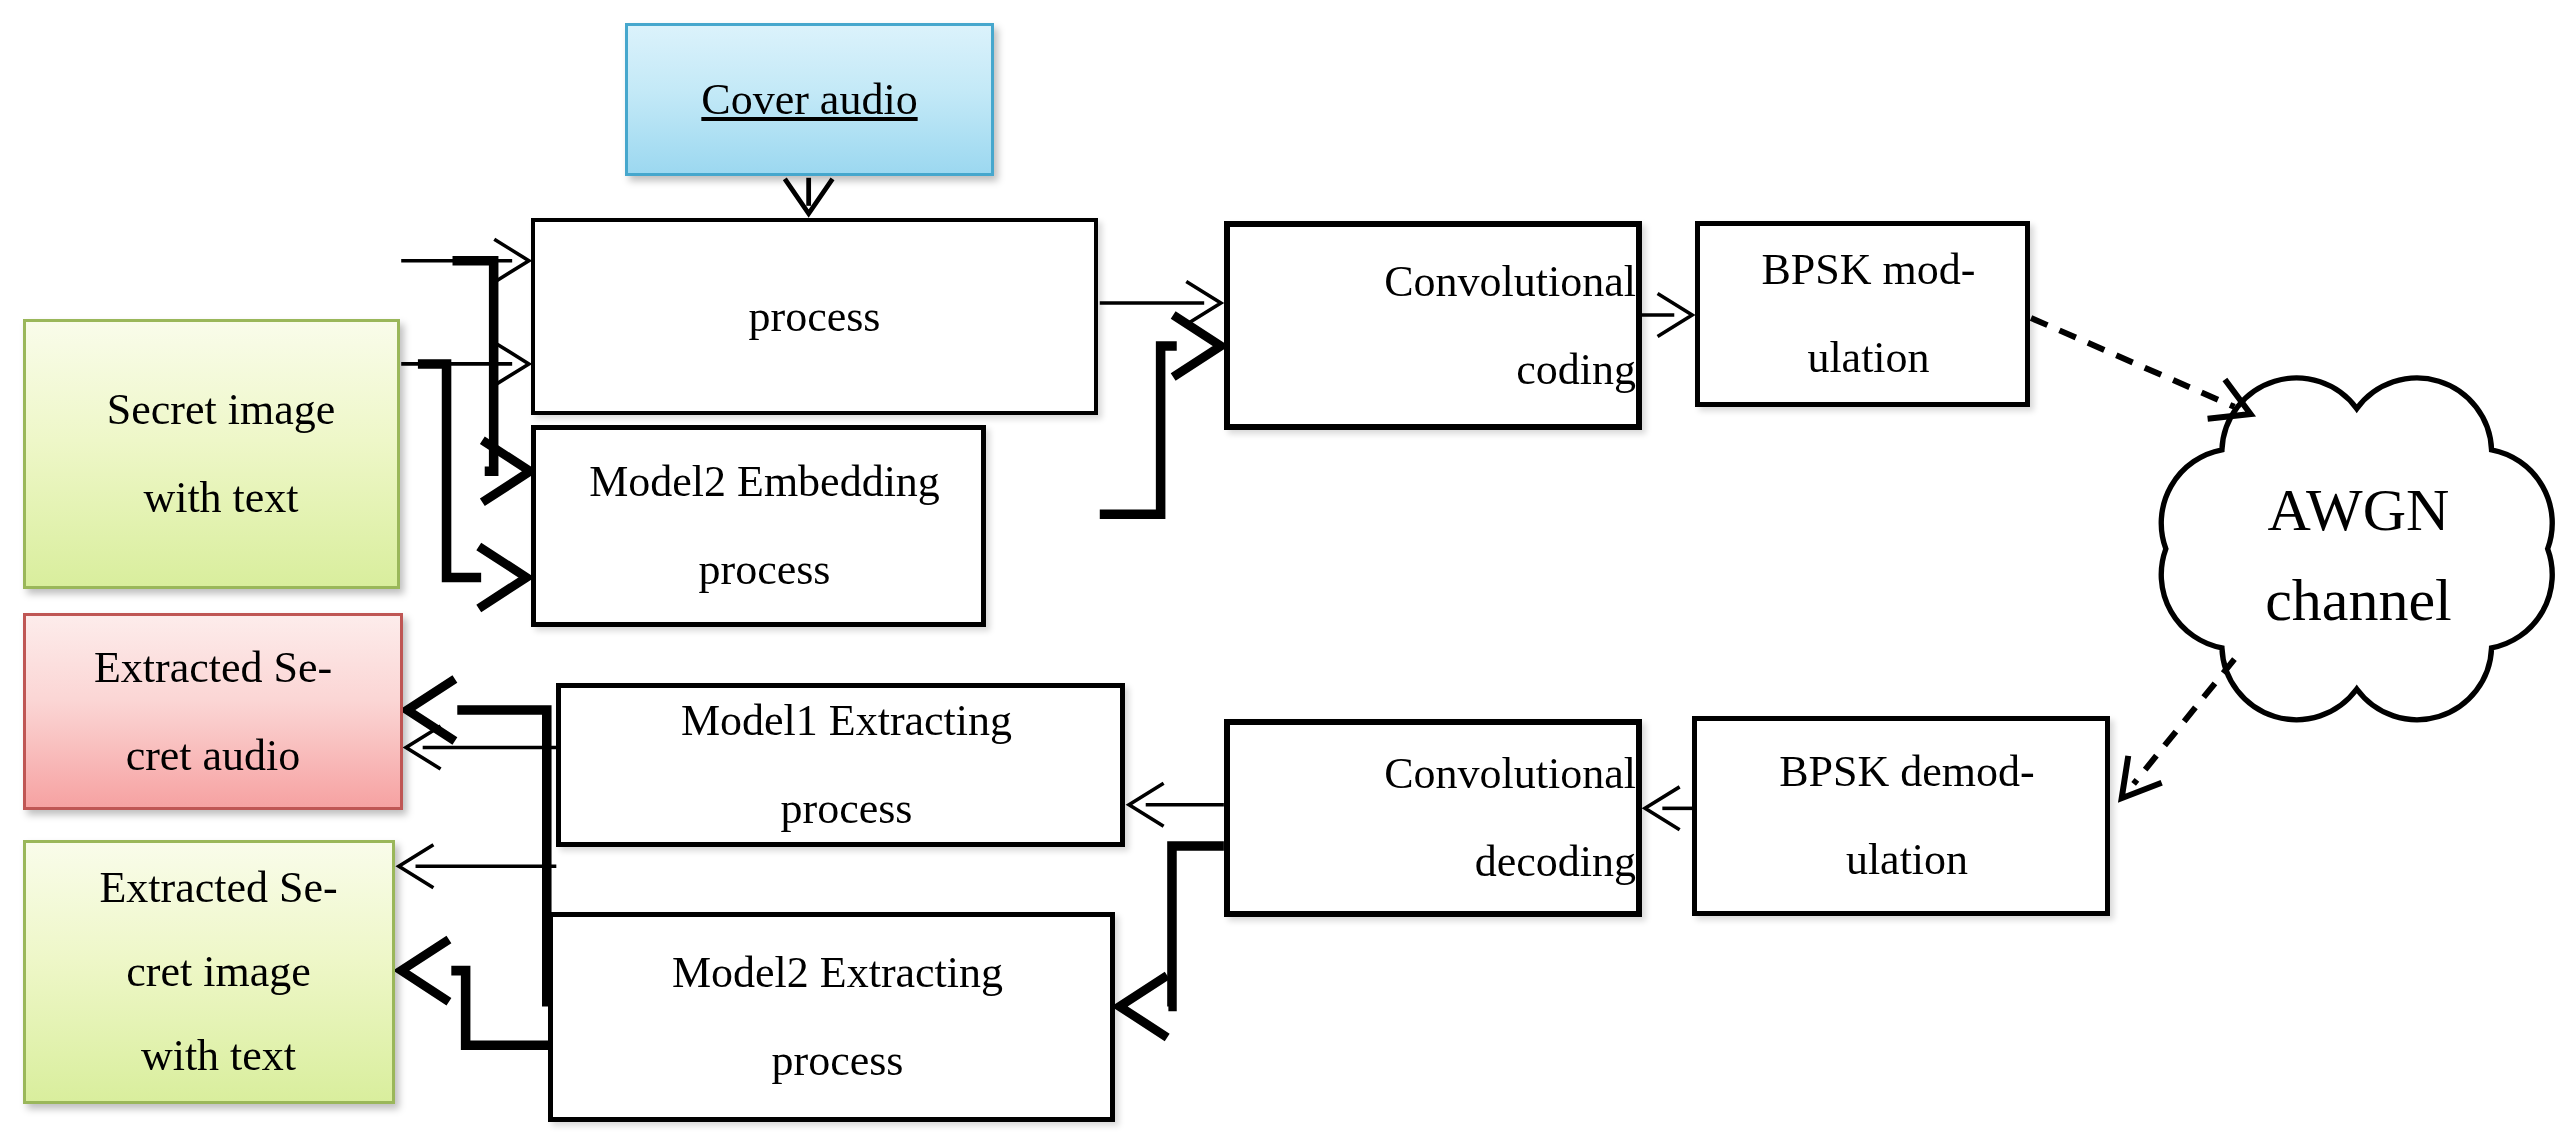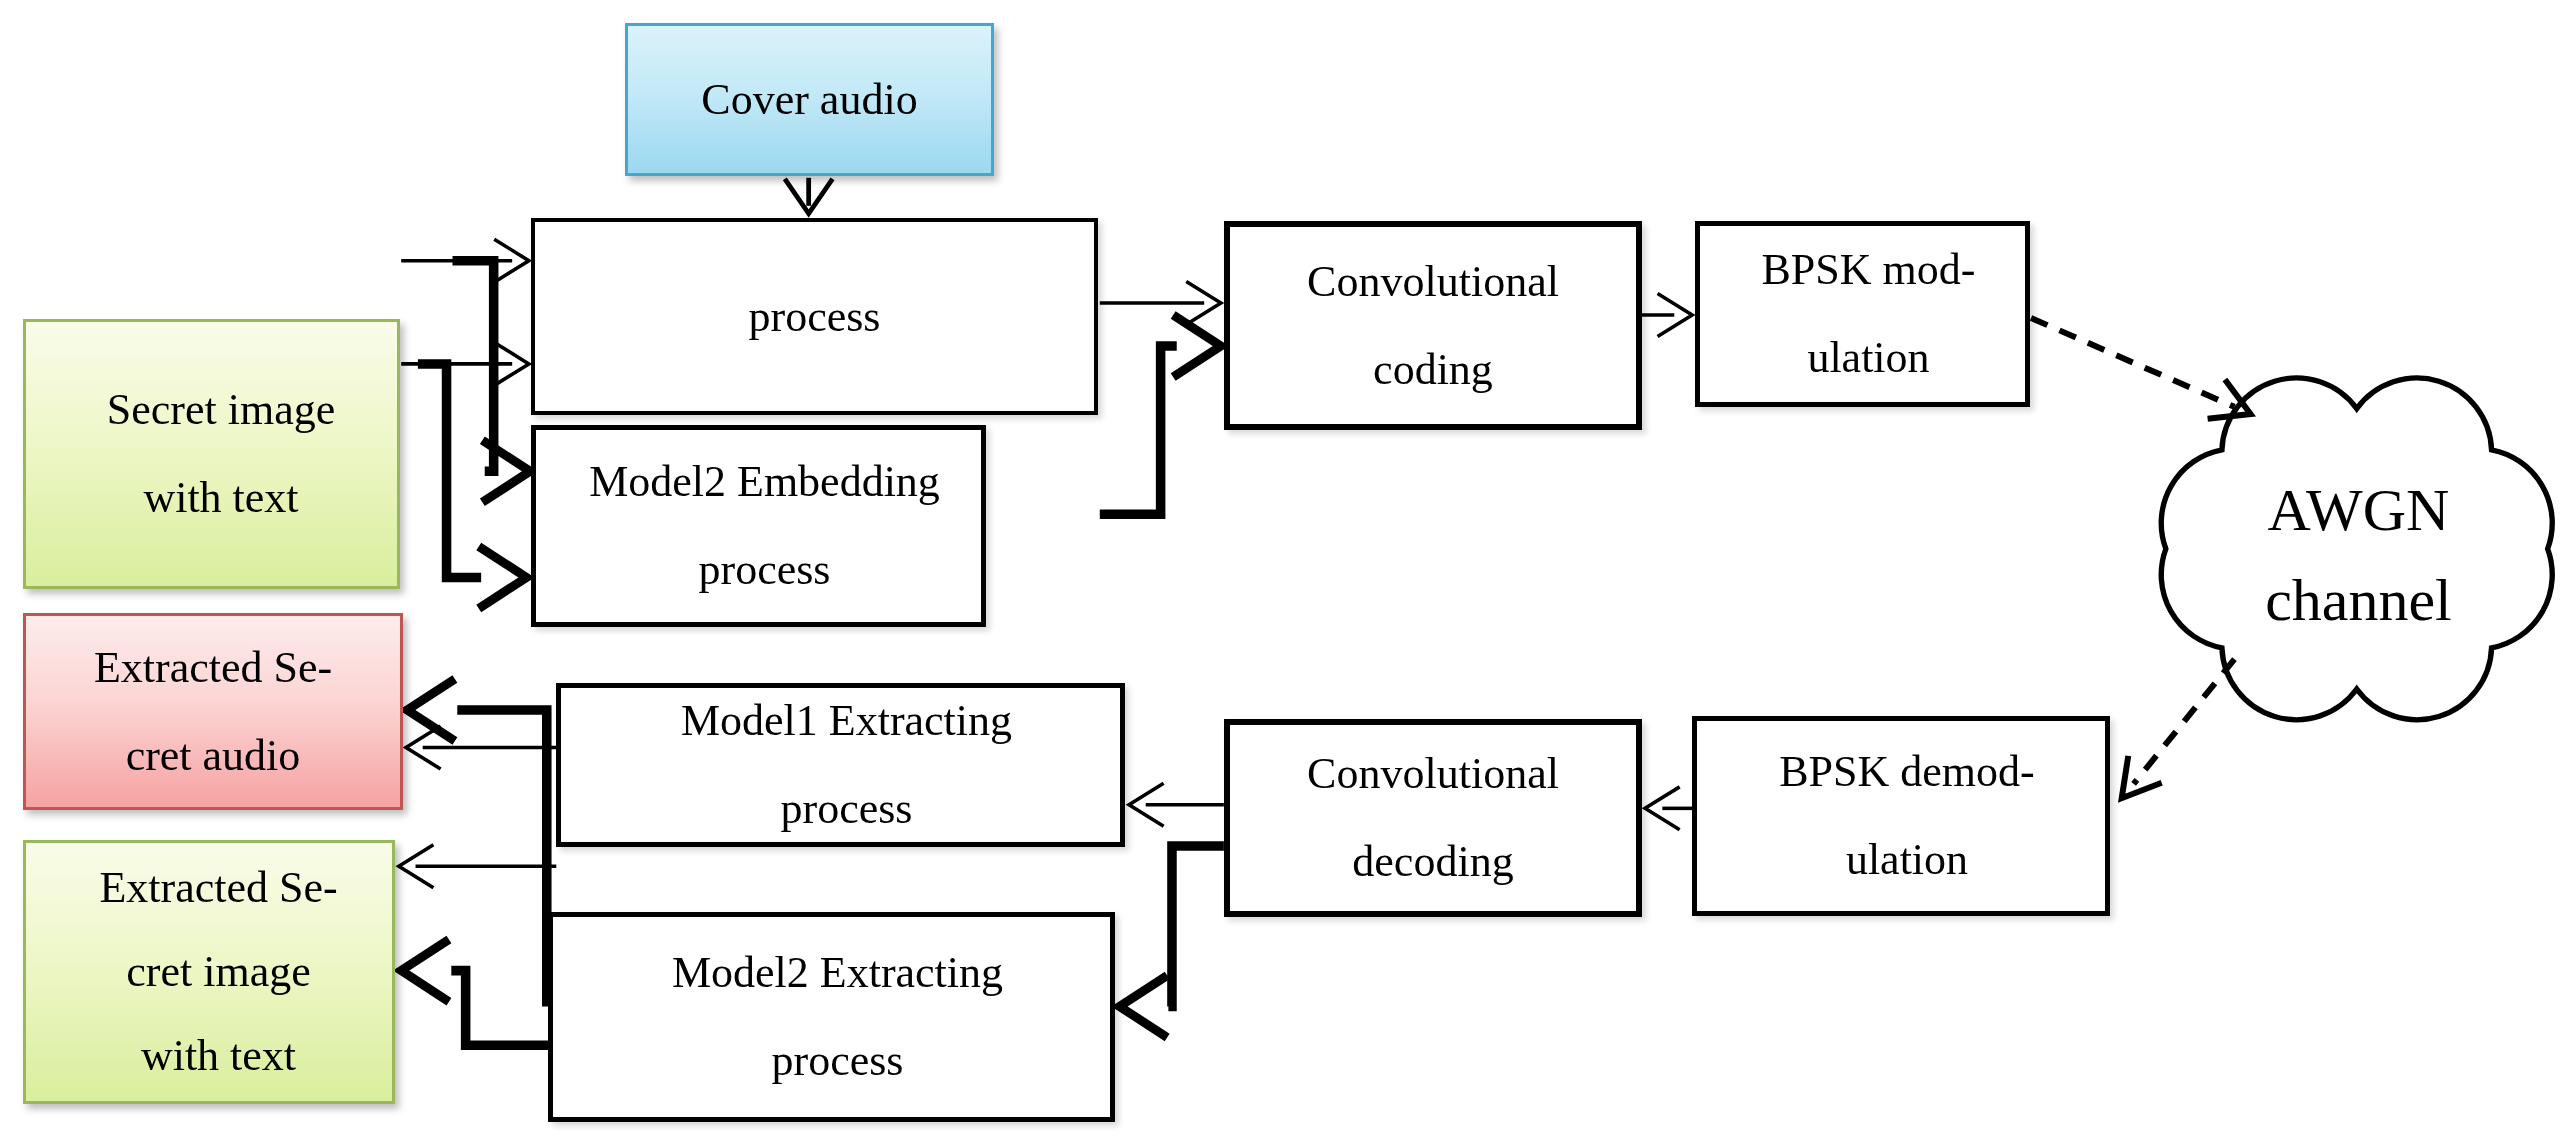--- a/index.html
+++ b/index.html
@@ -35,22 +35,23 @@
   .green{
     border:3.6px solid #9ab75a;
     background:linear-gradient(180deg,#f9fcea 0%,#eef7c8 45%,#d9ee9d 100%);
     box-shadow:4.2px 4.8px 7.2px rgba(0,0,0,0.25);
     padding-left:19px;
   }
   .cyan{
     border:3.6px solid #46a7cd;
     background:linear-gradient(180deg,#dbf2fb 0%,#c3e9f7 45%,#9cd8f0 100%);
     box-shadow:4.2px 4.8px 7.2px rgba(0,0,0,0.25);
+    text-decoration:underline;
   }
-  .thick-border{border-width:6.6px;}
+  .thick-border{border-width:6.6px;align-items:flex-end;}
   .med-border{border-width:5.4px;padding-left:12px;}
   svg.connectors{position:absolute;left:0;top:0;width:2576px;height:1146px;}
   .awgn-label{
     position:absolute;left:2166px;top:419px;width:385px;height:272px;
     display:flex;flex-direction:column;justify-content:center;align-items:center;
     font-size:60px;text-align:center;
   }
   .awgn-label .line{line-height:90px;white-space:nowrap;}
 </style>
 </head>

